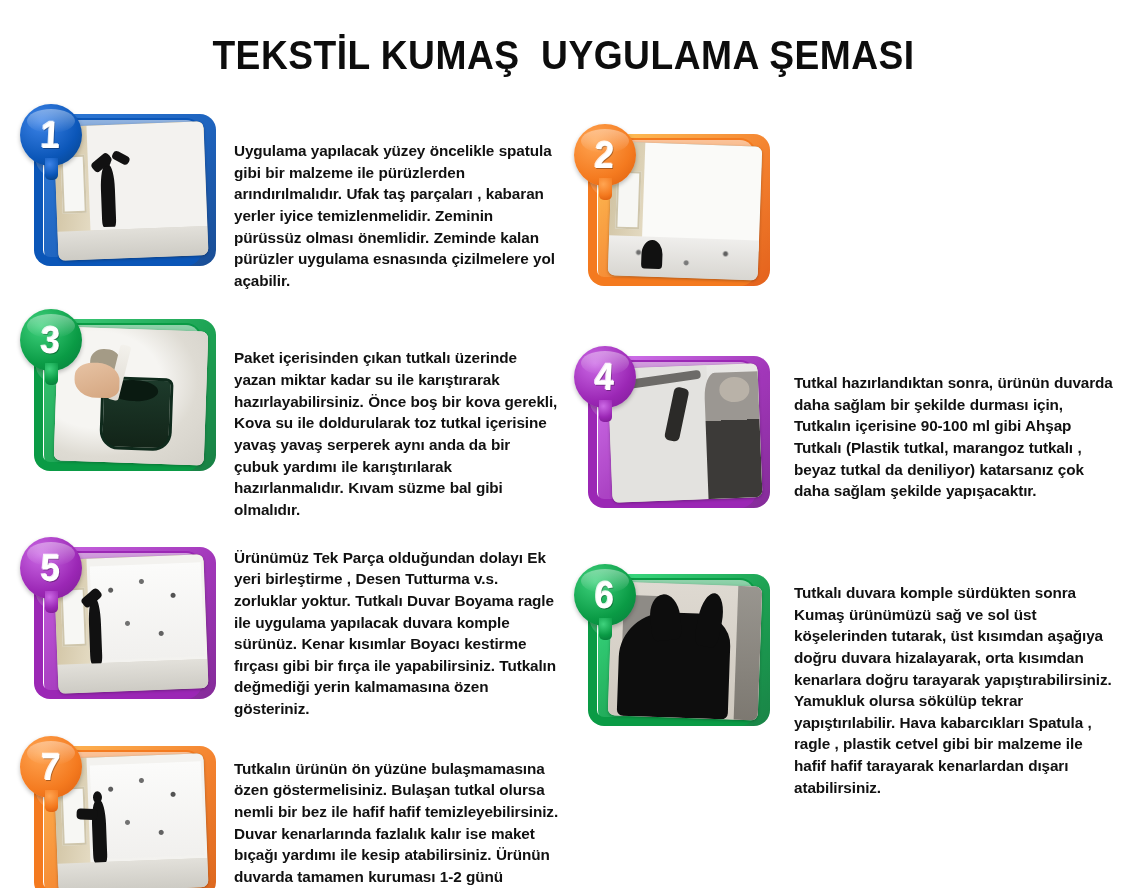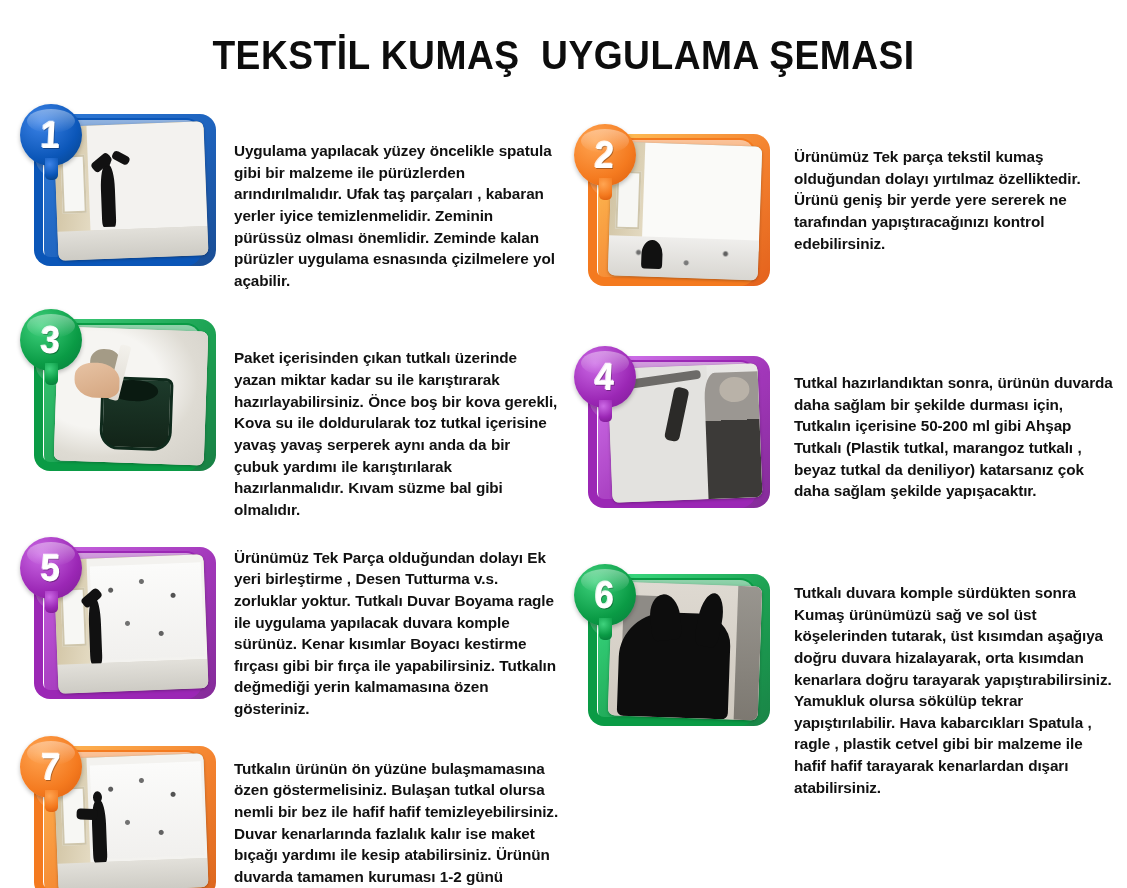--- a/index.html
+++ b/index.html
@@ -343,21 +343,20 @@
                      linear-gradient(180deg,#efeeec,#d8d6d1);"></div>
               <div class="window"></div>
               <div class="person" style="left:22%;bottom:6%;width:14%;height:22%;border-radius:50% 50% 16% 16%;"></div>
             </div>
           </div>
         </div>
         <div class="badge" style="background:radial-gradient(circle at 34% 28%,#ffa552,#f47a1f 62%,#db5c0d);">
           <span class="badge-num">2</span>
         </div>
       </div>
-      <div class="text" style="padding-top:18px;padding-left:22px;padding-right:6px;">Ürünümüz Tek parça tekstil kumaş olduğundan dolayı yırtılmaz özelliktedir. Ürünü geniş bir yerde yere sererek ne tarafından yapıştıracağınızı kontrol edebilirsiniz.</div>
     </div>
 
     <div class="step" style="margin-bottom:58px;">
       <div class="card-wrap">
         <div class="card">
           <div class="plate" style="background:linear-gradient(135deg,#d36ef0,#9b27b5 55%,#7a1a90);"></div>
           <div class="frame" style="color:#9b27b5;"></div>
           <div class="photo tilt">
             <div class="sc">
               <div class="s4-bg"></div>
@@ -366,21 +365,21 @@
                 <div class="s4-arm"></div>
               <div class="s4-person"></div>
                 <div class="s4-face"></div>
             </div>
           </div>
         </div>
         <div class="badge" style="background:radial-gradient(circle at 34% 28%,#cc6ae6,#9b27b5 62%,#7b1a92);">
           <span class="badge-num">4</span>
         </div>
       </div>
-      <div class="text" style="padding-top:22px;padding-left:22px;padding-right:2px;">Tutkal hazırlandıktan sonra, ürünün duvarda daha sağlam bir şekilde durması için, Tutkalın içerisine 50-200 ml gibi Ahşap Tutkalı (Plastik tutkal, marangoz tutkalı , beyaz tutkal da deniliyor) katarsanız çok daha sağlam şekilde yapışacaktır.</div>
+      <div class="text" style="padding-top:22px;padding-left:22px;padding-right:2px;">Tutkal hazırlandıktan sonra, ürünün duvarda daha sağlam bir şekilde durması için, Tutkalın içerisine 90-100 ml gibi Ahşap Tutkalı (Plastik tutkal, marangoz tutkalı , beyaz tutkal da deniliyor) katarsanız çok daha sağlam şekilde yapışacaktır.</div>
     </div>
 
     <div class="step">
       <div class="card-wrap">
         <div class="card">
           <div class="plate" style="background:linear-gradient(135deg,#2ee07c,#0a9b45 55%,#067a37);"></div>
           <div class="frame" style="color:#0a9b45;"></div>
           <div class="photo tilt2">
             <div class="sc">
               <div class="s6-bg"></div>

